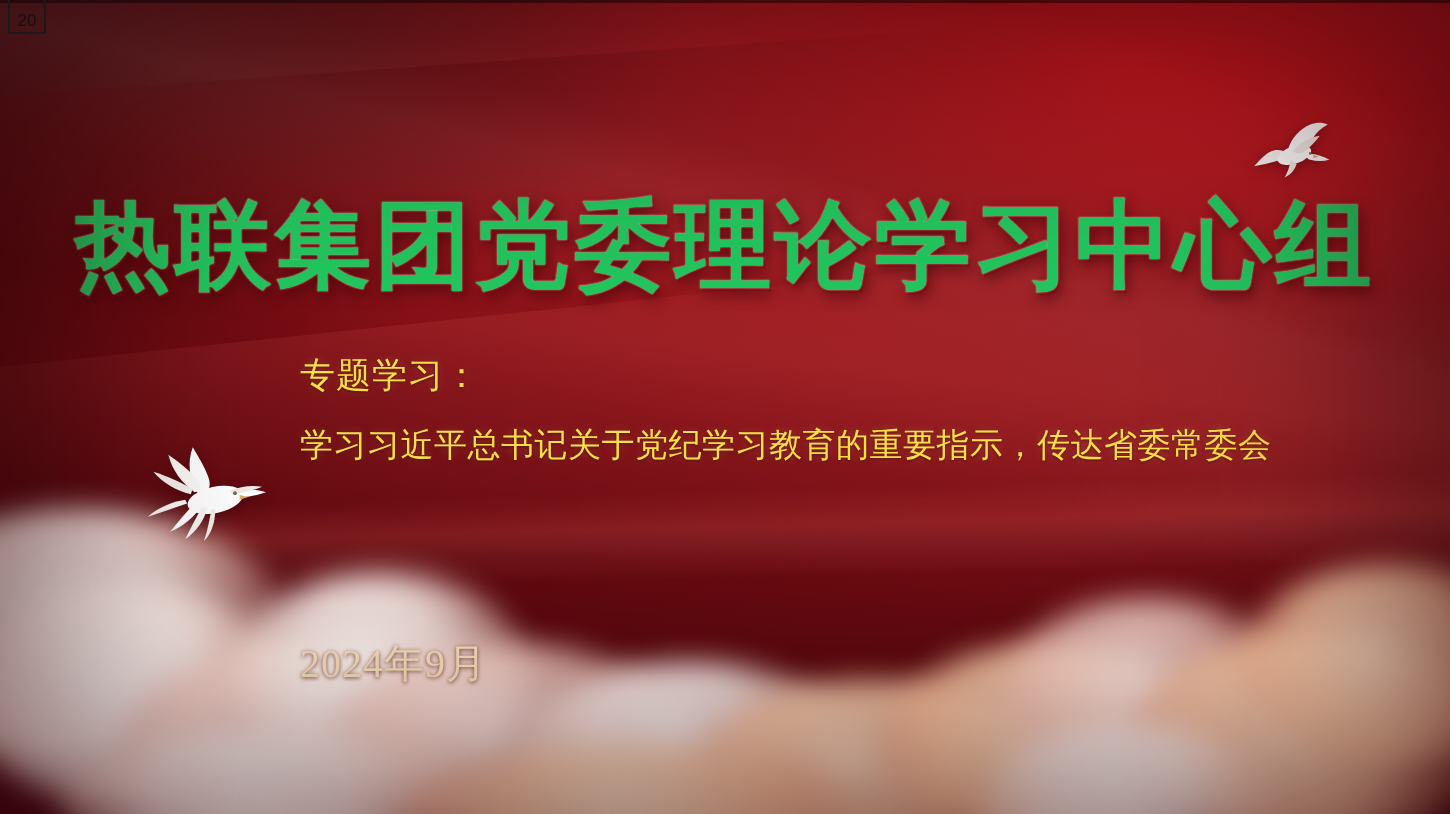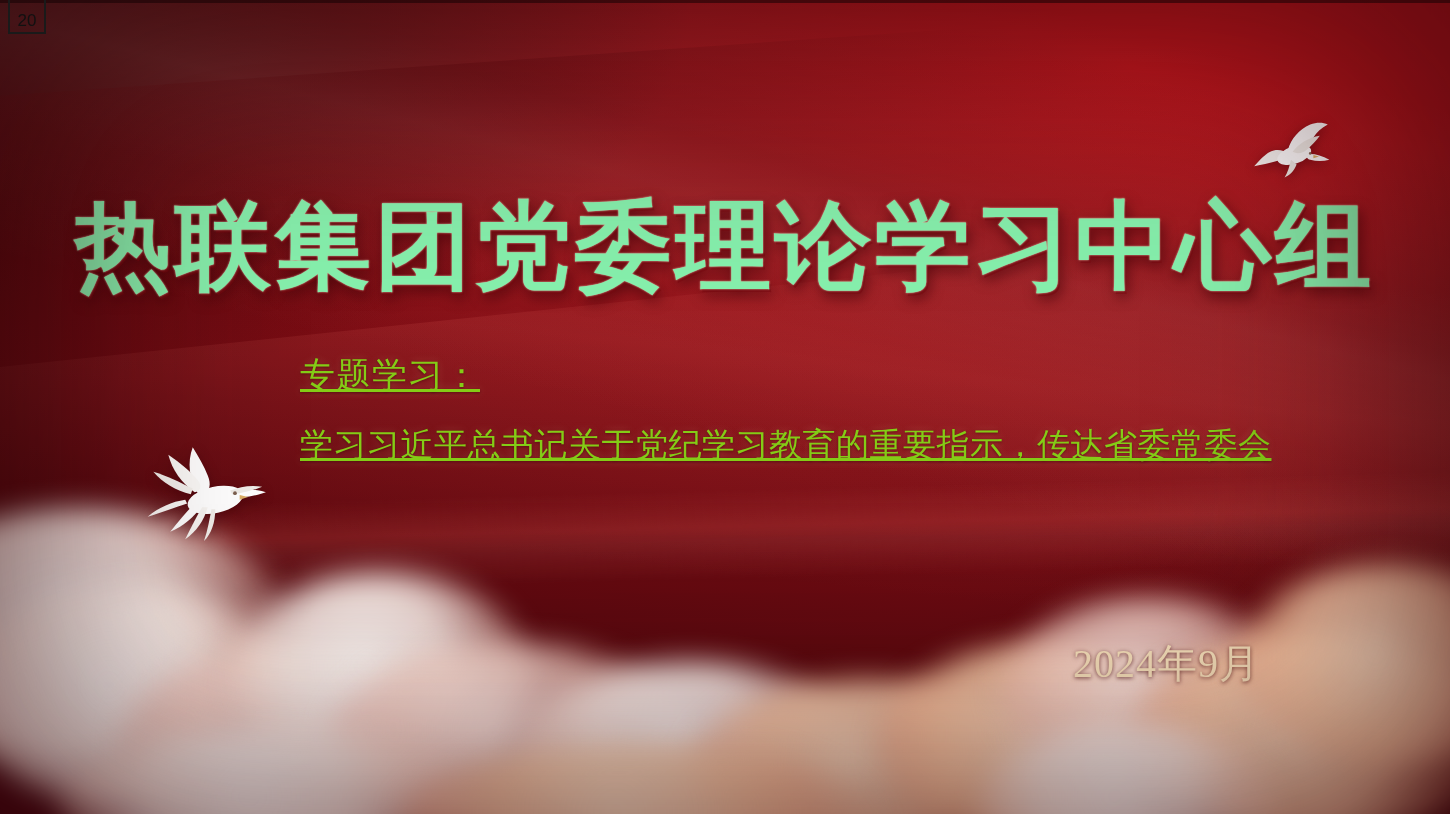--- a/index.html
+++ b/index.html
@@ -140,63 +140,62 @@
   }
 
   
   .title {
     position: absolute;
     left: 0;
     right: 0;
     top: 196;
     top: 196px;
     text-align: center;
-    font-family: Liberation Sans, sans-serif;
+    font-family: Liberation Serif, serif;
     font-weight: 700;
     font-size: 96px;
     line-height: 1.05;
     letter-spacing: 4px;
-    color: #86efac;
+    color: #22c55e;
     text-shadow:
        0 0 2px rgba(255,240,210,0.9),
        2px 3px 0 rgba(120,10,16,0.55),
        3px 6px 14px rgba(70,4,10,0.75);
     white-space: nowrap;
   }
 
   
   .body-block {
     position: absolute;
     left: 300px;
     top: 352px;
     width: 960px;
-    color: #84cc16;
+    color: #fde047;
     font-family: "Liberation Serif", "DejaVu Serif", serif;
     text-shadow: 0 1px 3px rgba(70,4,10,0.7), 0 0 8px rgba(255,210,160,0.22);
-    text-decoration: underline;
   }
   .subject-label {
     font-size: 35px;
     line-height: 1.35;
     letter-spacing: 1px;
     margin-bottom: 14px;
   }
   .body-line {
     font-size: 33px;
     line-height: 1.95;
     letter-spacing: 0.5px;
     white-space: nowrap;
   }
 
   .date {
     position: absolute;
     left: 300px;
     width: 960px;
     top: 636px;
-    text-align: right;
+    text-align: left;
     font-family: "Liberation Serif", "DejaVu Serif", serif;
     font-size: 40px;
     letter-spacing: 1px;
     color: #f8e3bd;
     text-shadow: 0 1px 4px rgba(70,4,10,0.75), 0 0 10px rgba(255,215,165,0.25);
   }
 
   
   .page-marker {
     position: absolute;

